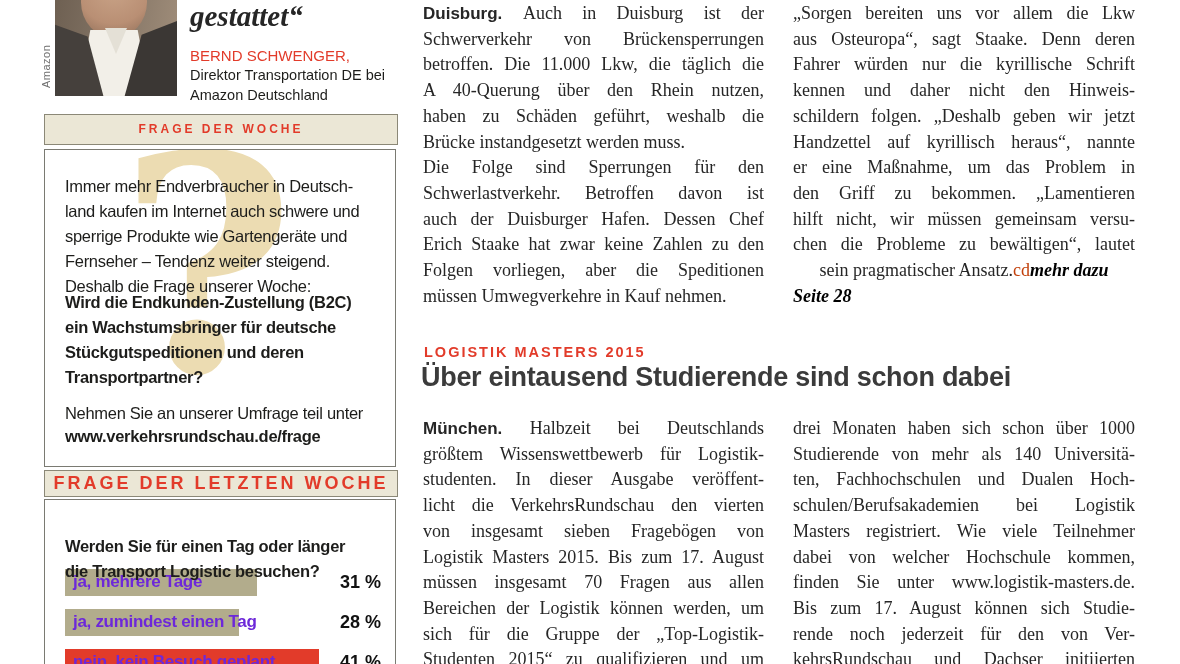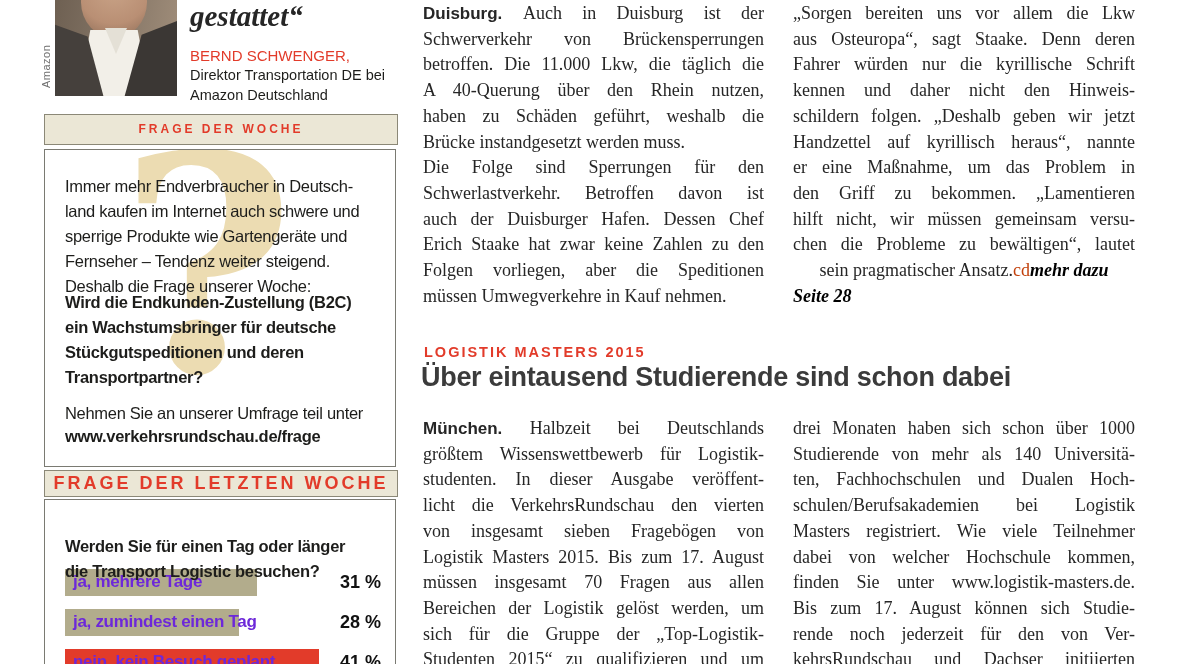--- a/index.html
+++ b/index.html
@@ -187,21 +187,21 @@
   <div id="kicker">LOGISTIK MASTERS 2015</div>
   <div id="headline">Über eintausend Studierende sind schon dabei</div>
   <div class="serifcol" id="a2c1">
       <div class="jl"><span class="lead">München. </span>Halbzeit bei Deutschlands</div>
       <div class="jl">größtem Wissenswettbewerb für Logistik-</div>
       <div class="jl">studenten. In dieser Ausgabe veröffent-</div>
       <div class="jl">licht die VerkehrsRundschau den vierten</div>
       <div class="jl">von insgesamt sieben Fragebögen von</div>
       <div class="jl">Logistik Masters 2015. Bis zum 17. August</div>
       <div class="jl">müssen insgesamt 70 Fragen aus allen</div>
-      <div class="jl">Bereichen der Logistik gelöst werden, um</div>
+      <div class="jl">Bereichen der Logistik können werden, um</div>
       <div class="jl">sich für die Gruppe der „Top-Logistik-</div>
       <div class="jl">Studenten 2015“ zu qualifizieren und um</div>
     </div>
   <div class="serifcol" id="a2c2">
       <div class="jl">drei Monaten haben sich schon über 1000</div>
       <div class="jl">Studierende von mehr als 140 Universitä-</div>
       <div class="jl">ten, Fachhochschulen und Dualen Hoch-</div>
       <div class="jl">schulen/Berufsakademien bei Logistik</div>
       <div class="jl">Masters registriert. Wie viele Teilnehmer</div>
       <div class="jl">dabei von welcher Hochschule kommen,</div>

